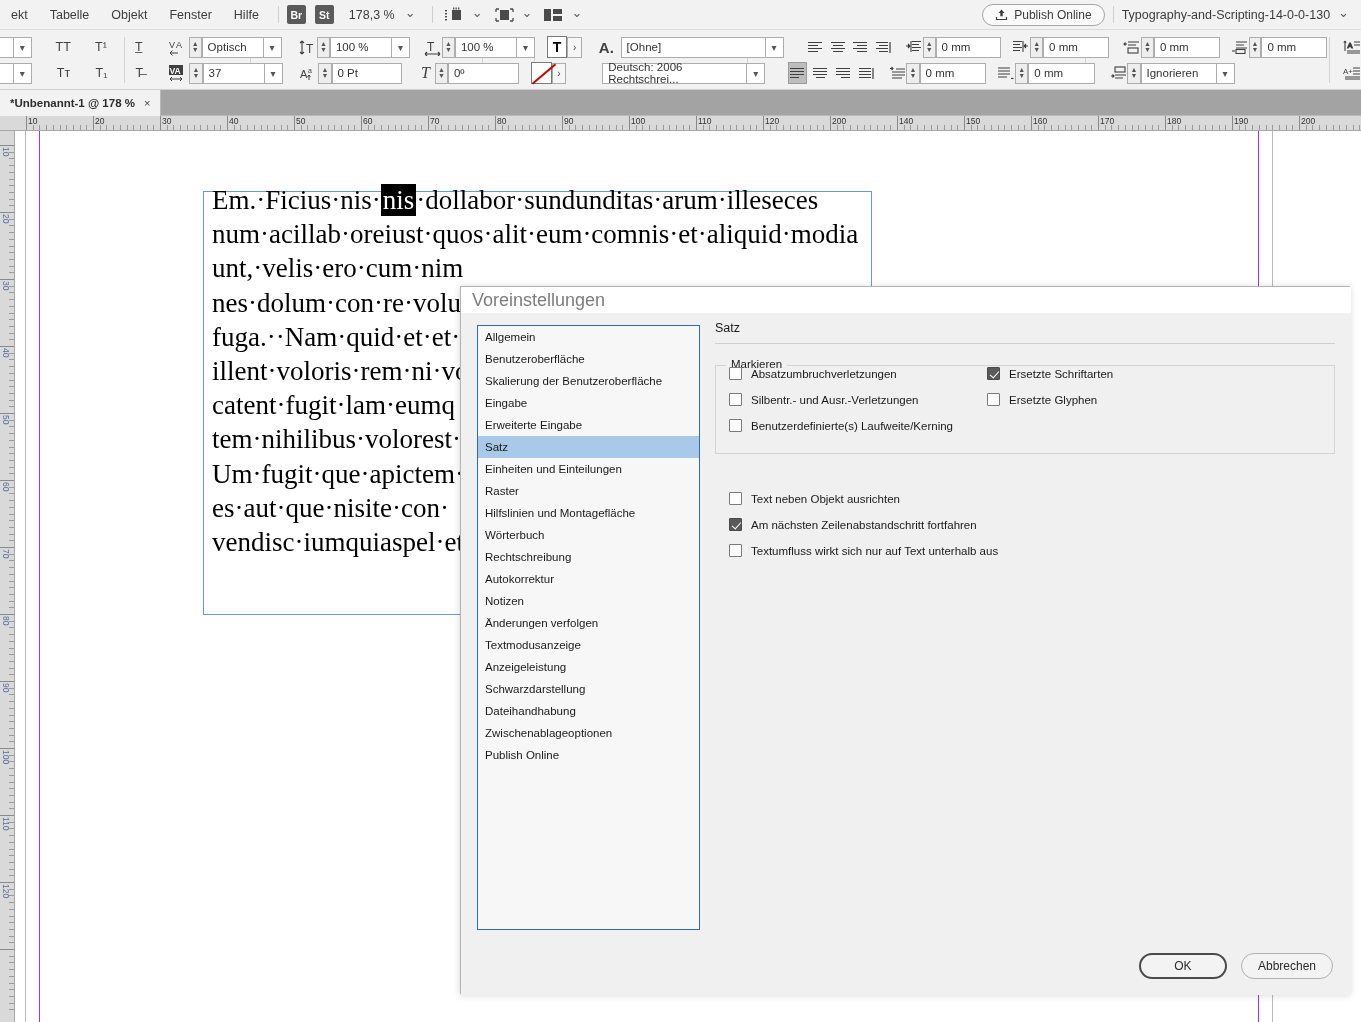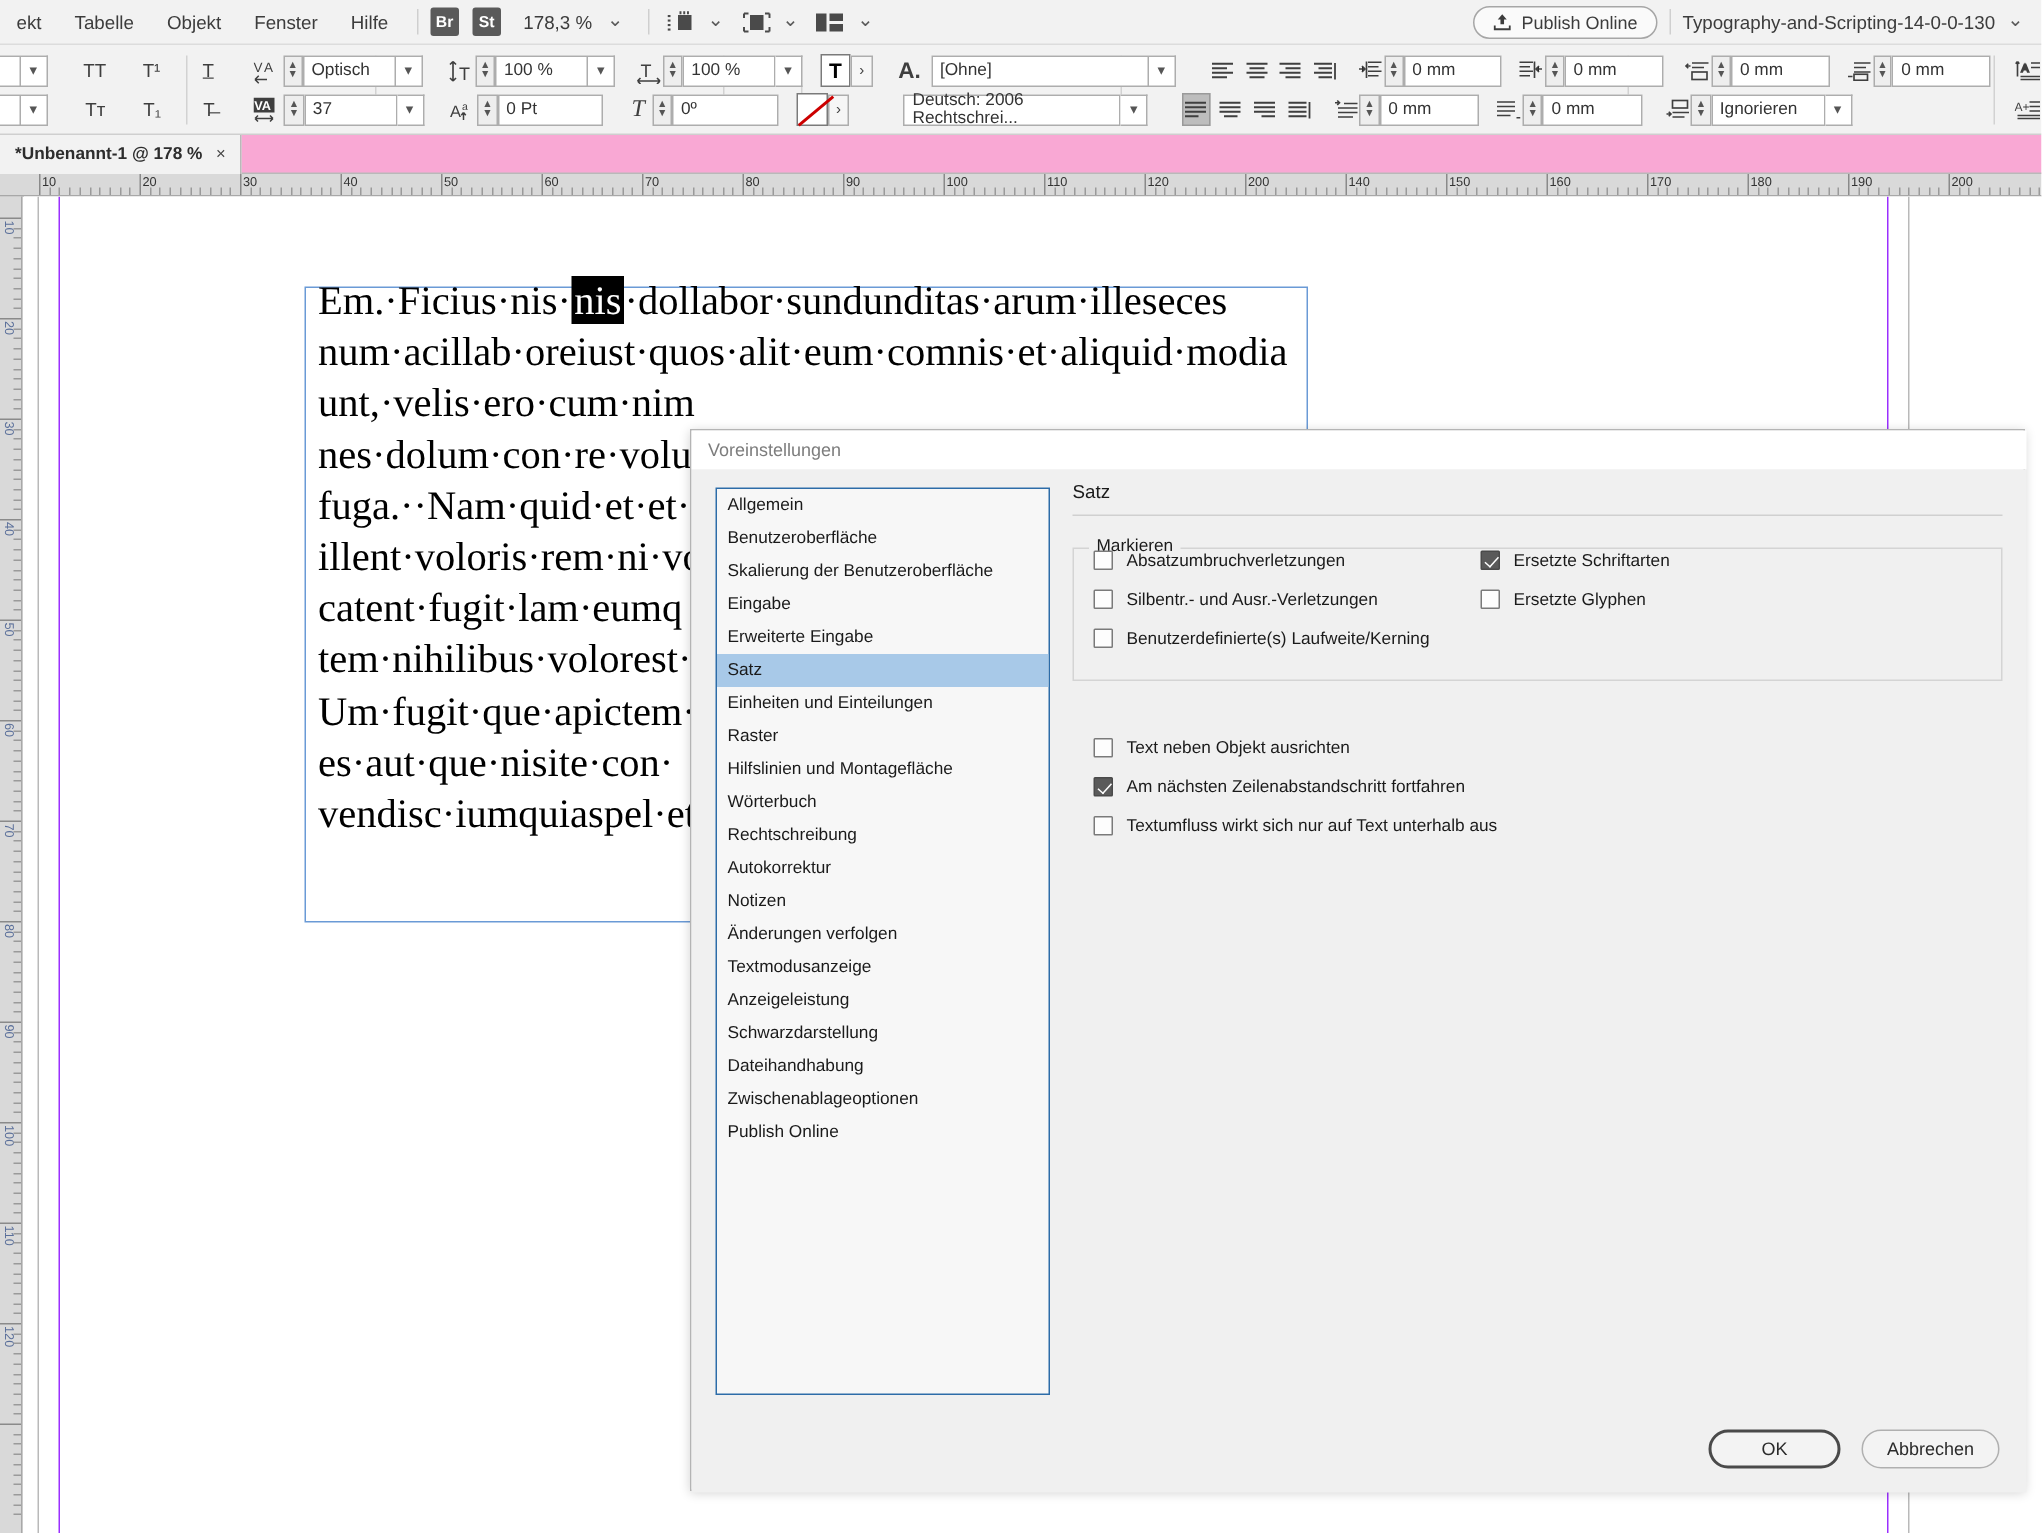--- a/index.html
+++ b/index.html
@@ -88,21 +88,21 @@
     width: 24px; height: 22px; border: 1px solid #7a7a7a; background: #fff; position: relative;
   }
   .swatch-none::after {
     content: ""; position: absolute; left: -3px; top: 10px; width: 30px; height: 2px;
     background: #cc0000; transform: rotate(-40deg);
   }
 
   
   .tabbar {
     position: absolute; left: 0; top: 90px; width: 1361px; height: 26px;
-    background: #f9a8d4; border-bottom: 1px solid #b9b9b9;
+    background: #a3a3a3; border-bottom: 1px solid #b9b9b9;
   }
   .doctab {
     position: absolute; left: 0; top: 0; height: 26px; background: #f2f2f2;
     display: flex; align-items: center; padding: 0 10px 0 10px; gap: 9px;
     border-right: 1px solid #b9b9b9;
   }
   .doctab .lbl { font-size: 11.5px; font-weight: bold; color: #2d2d2d; }
   .doctab .x { font-size: 11px; color: #444; }
 
   
@@ -153,21 +153,21 @@
   
   .dialog {
     position: absolute; left: 460px; top: 286px; width: 890px; height: 708px;
     background: #f0f0f0; border: 1px solid #b4b4b4;
     box-shadow: 0 1px 7px rgba(0,0,0,0.18);
   }
   .dlg-titlebar {
     position: absolute; left: 0; top: 0; width: 890px; height: 26px;
     background: #ffffff; display: flex; align-items: center; padding-left: 11px;
   }
-  .dlg-title { font-size: 12px; color: #7d7d7d; }
+  .dlg-title { font-size: 18px; color: #7d7d7d; }
   .dlg-body { position: absolute; left: 0; top: 26px; width: 890px; height: 682px; background: #f0f0f0; }
 
   .cat-list {
     position: absolute; left: 16px; top: 12px; width: 223px; height: 605px;
     background: #f7f7f7; border: 1px solid #2d6ca8; overflow: hidden;
   }
   .cat-item {
     height: 22px; line-height: 22px; padding-left: 7px;
     font-size: 11.5px; color: #1a1a1a; white-space: nowrap;
   }

